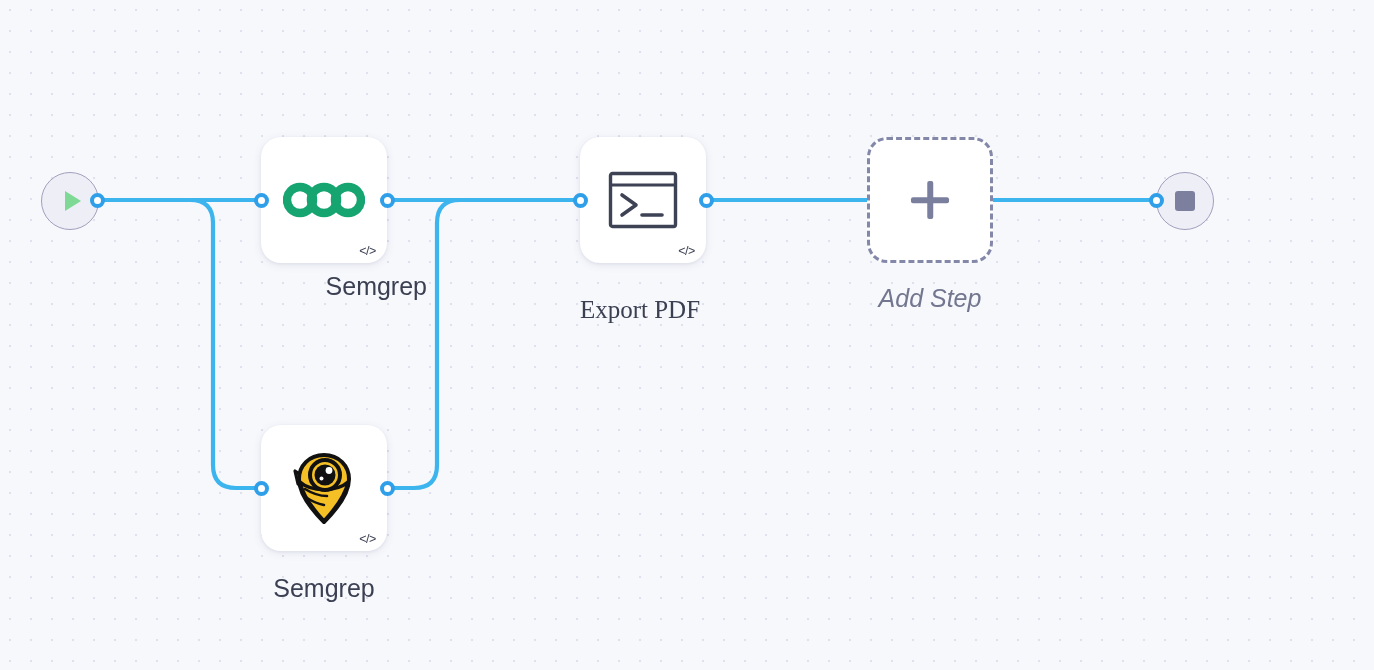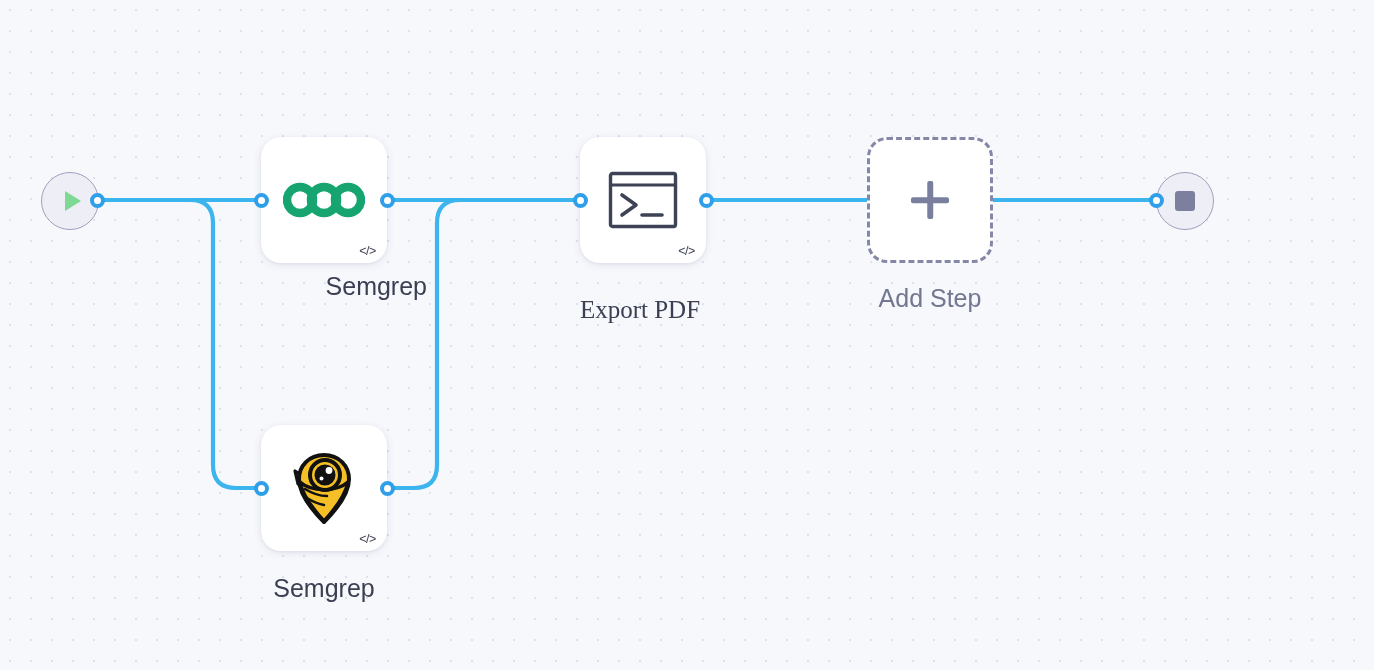--- a/index.html
+++ b/index.html
@@ -131,20 +131,21 @@
   .node-label {
     position: absolute;
     text-align: center;
     font-size: 25px;
     color: #3b3f52;
     white-space: nowrap;
     font-weight: 400;
   }
   .node-label.muted {
     color: #72768f;
+    font-style: italic;
   }
 
   
   .handle {
     position: absolute;
     width: 15px;
     height: 15px;
     border-radius: 50%;
     background: #ffffff;
     border: 4px solid #2e9fe8;

